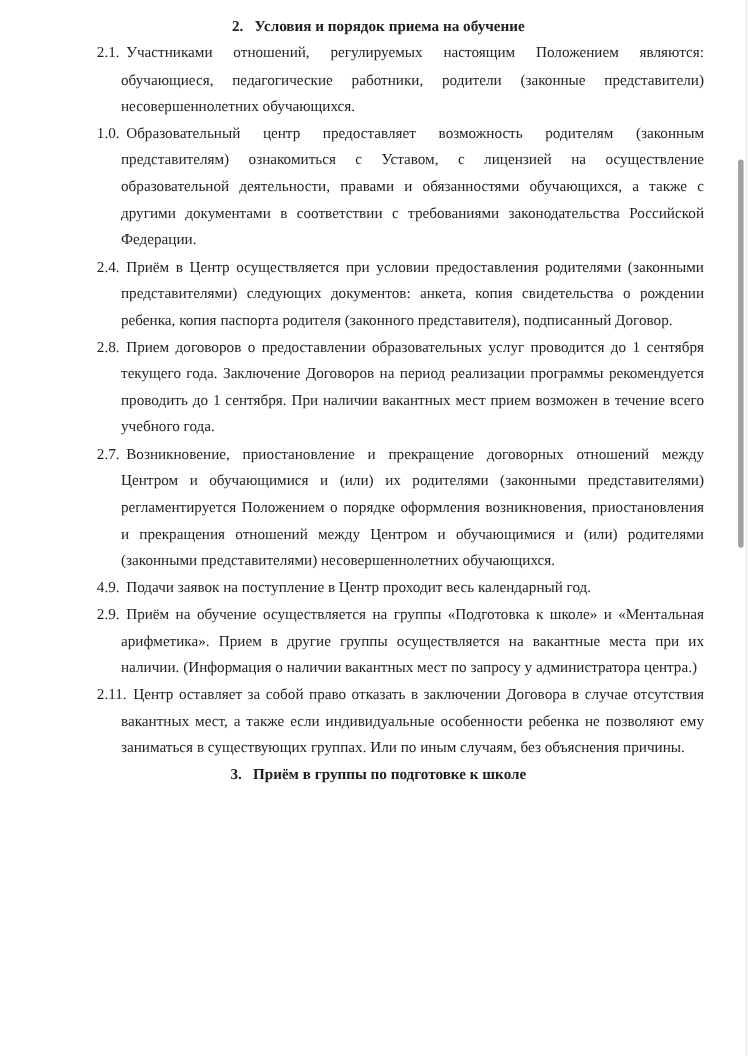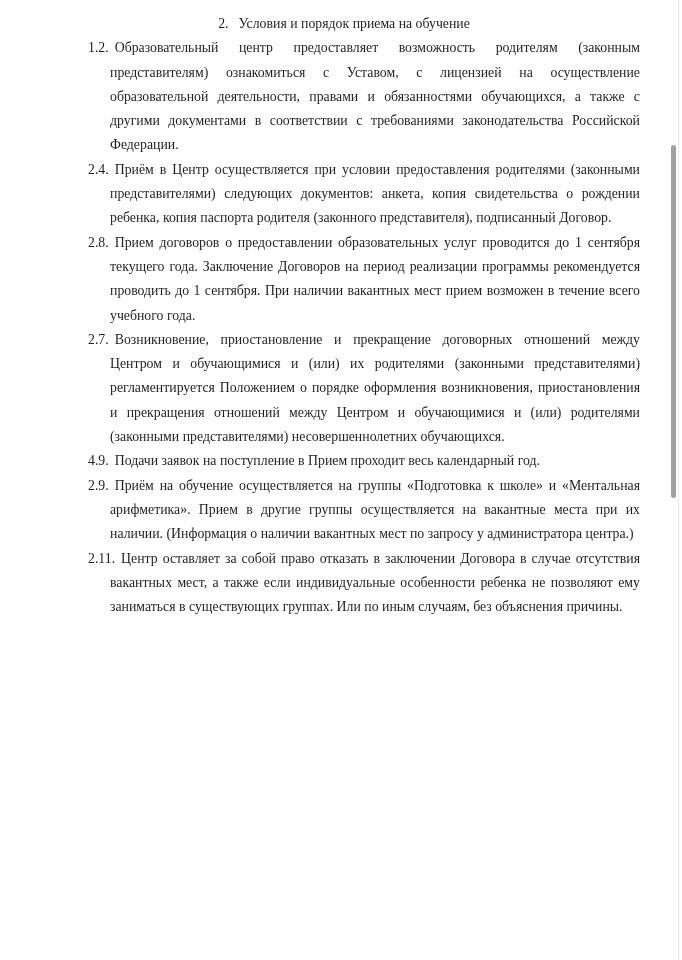--- a/index.html
+++ b/index.html
@@ -27,21 +27,21 @@
     left: 88px;
     top: 12px;
     width: 552px;
     font-size: 13.8px;
     line-height: 24.3px;
   }
   .heading {
     position: relative;
     left: -20px;
     text-align: center;
-    font-weight: normal;
+    font-weight: bold;
   }
   .heading .hnum {
     margin-right: 10px;
   }
   .item {
     padding-left: 22px;
     text-indent: -22px;
     text-align: justify;
     text-align-last: left;
   }
@@ -68,36 +68,38 @@
   }
 </style>
 </head>
 <body>
 
 <div class="page">
   <div class="content">
 
     <div class="heading"><span class="hnum">2.</span><span>Условия и порядок приема на обучение</span></div>
 
+    <div class="item"><span class="num">2.1.</span><span>Участниками отношений, регулируемых настоящим Положением являются: обучающиеся, педагогические работники, родители (законные представители) несовершеннолетних обучающихся.</span></div>
 
-    <div class="item"><span class="num">1.2.</span><span>Образовательный центр предоставляет возможность родителям (законным представителям) ознакомиться с Уставом, с лицензией на осуществление образовательной деятельности, правами и обязанностями обучающихся, а также с другими документами в соответствии с требованиями законодательства Российской Федерации.</span></div>
+    <div class="item"><span class="num">1.0.</span><span>Образовательный центр предоставляет возможность родителям (законным представителям) ознакомиться с Уставом, с лицензией на осуществление образовательной деятельности, правами и обязанностями обучающихся, а также с другими документами в соответствии с требованиями законодательства Российской Федерации.</span></div>
 
 
     <div class="item"><span class="num">2.4.</span><span>Приём в Центр осуществляется при условии предоставления родителями (законными представителями) следующих документов: анкета, копия свидетельства о рождении ребенка, копия паспорта родителя (законного представителя), подписанный Договор.</span></div>
 
     <div class="item"><span class="num">2.8.</span><span>Прием договоров о предоставлении образовательных услуг проводится до 1 сентября текущего года. Заключение Договоров на период реализации программы рекомендуется проводить до 1 сентября. При наличии вакантных мест прием возможен в течение всего учебного года.</span></div>
 
 
     <div class="item"><span class="num">2.7.</span><span>Возникновение, приостановление и прекращение договорных отношений между Центром и обучающимися и (или) их родителями (законными представителями) регламентируется Положением о порядке оформления возникновения, приостановления и прекращения отношений между Центром и обучающимися и (или) родителями (законными представителями) несовершеннолетних обучающихся.</span></div>
 
-    <div class="item"><span class="num">4.9.</span><span>Подачи заявок на поступление в Прием проходит весь календарный год.</span></div>
+    <div class="item"><span class="num">4.9.</span><span>Подачи заявок на поступление в Центр проходит весь календарный год.</span></div>
 
     <div class="item"><span class="num">2.9.</span><span>Приём на обучение осуществляется на группы «Подготовка к школе» и «Ментальная арифметика». Прием в другие группы осуществляется на вакантные места при их наличии. (Информация о наличии вакантных мест по запросу у администратора центра.)</span></div>
 
 
     <div class="item"><span class="num">2.11.</span><span>Центр оставляет за собой право отказать в заключении Договора в случае отсутствия вакантных мест, а также если индивидуальные особенности ребенка не позволяют ему заниматься в существующих группах. Или по иным случаям, без объяснения причины.</span></div>
 
+    <div class="heading"><span class="hnum">3.</span><span>Приём в группы по подготовке к школе</span></div>
 
   </div>
 
   <div class="scroll-track"></div>
   <div class="scroll-thumb"></div>
 </div>
 
 </body></html>

